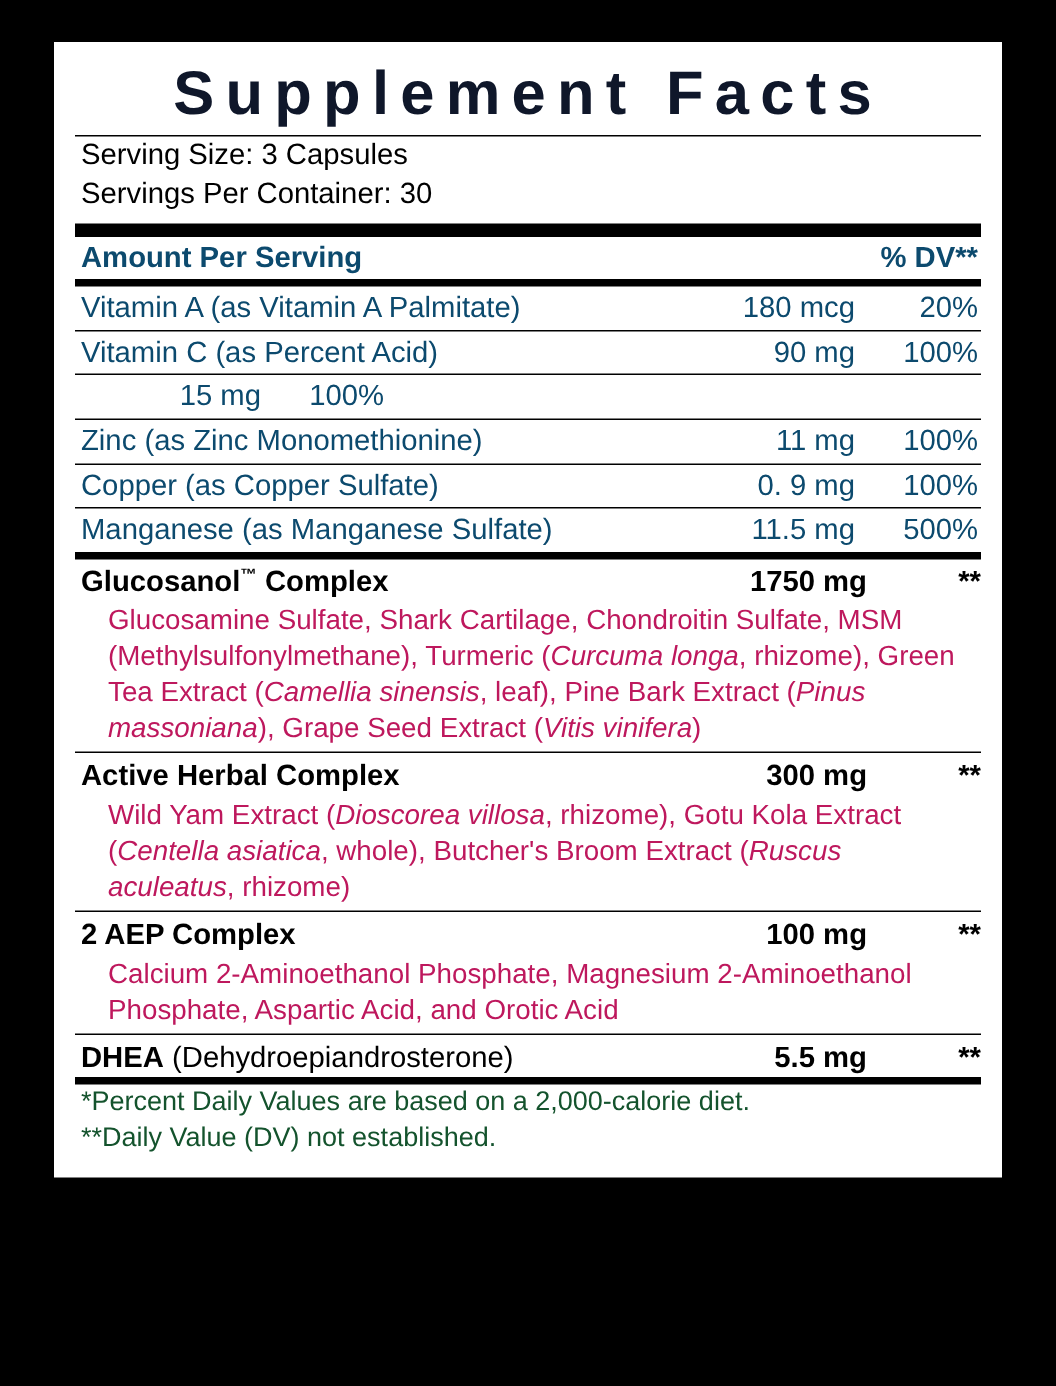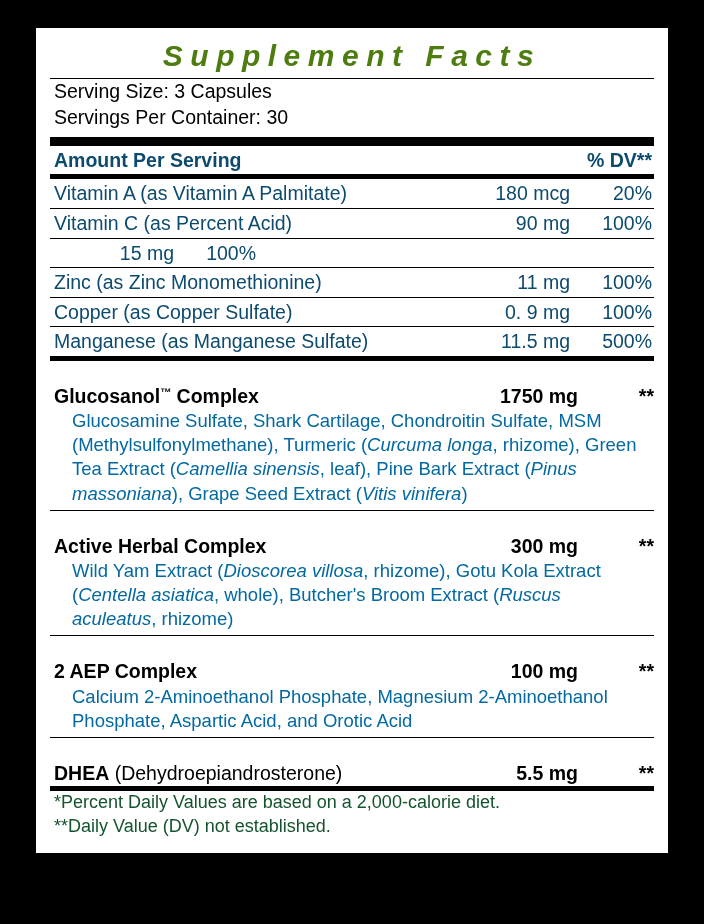--- a/index.html
+++ b/index.html
@@ -19,29 +19,28 @@
     position: absolute;
     left: 36px;
     top: 28px;
     width: 632px;
     background: #ffffff;
     box-sizing: border-box;
     padding: 10px 14px 14px 14px;
   }
 
   .title {
-    font-size: 30px;
+    font-size: 41px;
     font-weight: bold;
     letter-spacing: 7.5px;
     text-align: center;
-    color: #4d7c0f;
+    color: #0f172a;
     line-height: 1.08;
     margin: 2px 0 6px 0;
     white-space: nowrap;
-    font-style: italic;
   }
 
   .serving-line {
     font-size: 19.5px;
     color: #000000;
     line-height: 1.32;
     padding-left: 4px;
   }
 
   .rule-thick {
@@ -82,41 +81,40 @@
   .bold { font-weight: bold; }
 
   .group-head {
     display: flex;
     align-items: baseline;
     font-size: 19.5px;
     font-weight: bold;
     color: #000000;
     padding: 3px 0 1px 4px;
     line-height: 1.26;
-    margin-top: 20px;
   }
   .group-head .gname { flex: 0 0 auto; }
   .group-head .spacer { flex: 1 1 auto; }
   .group-head .gamount {
     flex: 0 0 auto;
     text-align: right;
     padding-right: 8px;
   }
   .group-head .gdv {
     flex: 0 0 28px;
     text-align: right;
   }
   .group-head.amount-center .gamount {
     position: relative;
     left: -40px;
   }
 
   .sub {
     font-size: 18.5px;
-    color: #0369a1;
+    color: #be185d;
     line-height: 1.3;
     padding: 0 6px 4px 22px;
     text-align: left;
   }
   .sub i { font-style: italic; }
 
   sup.tm {
     font-size: 11px;
     vertical-align: super;
     line-height: 0;

